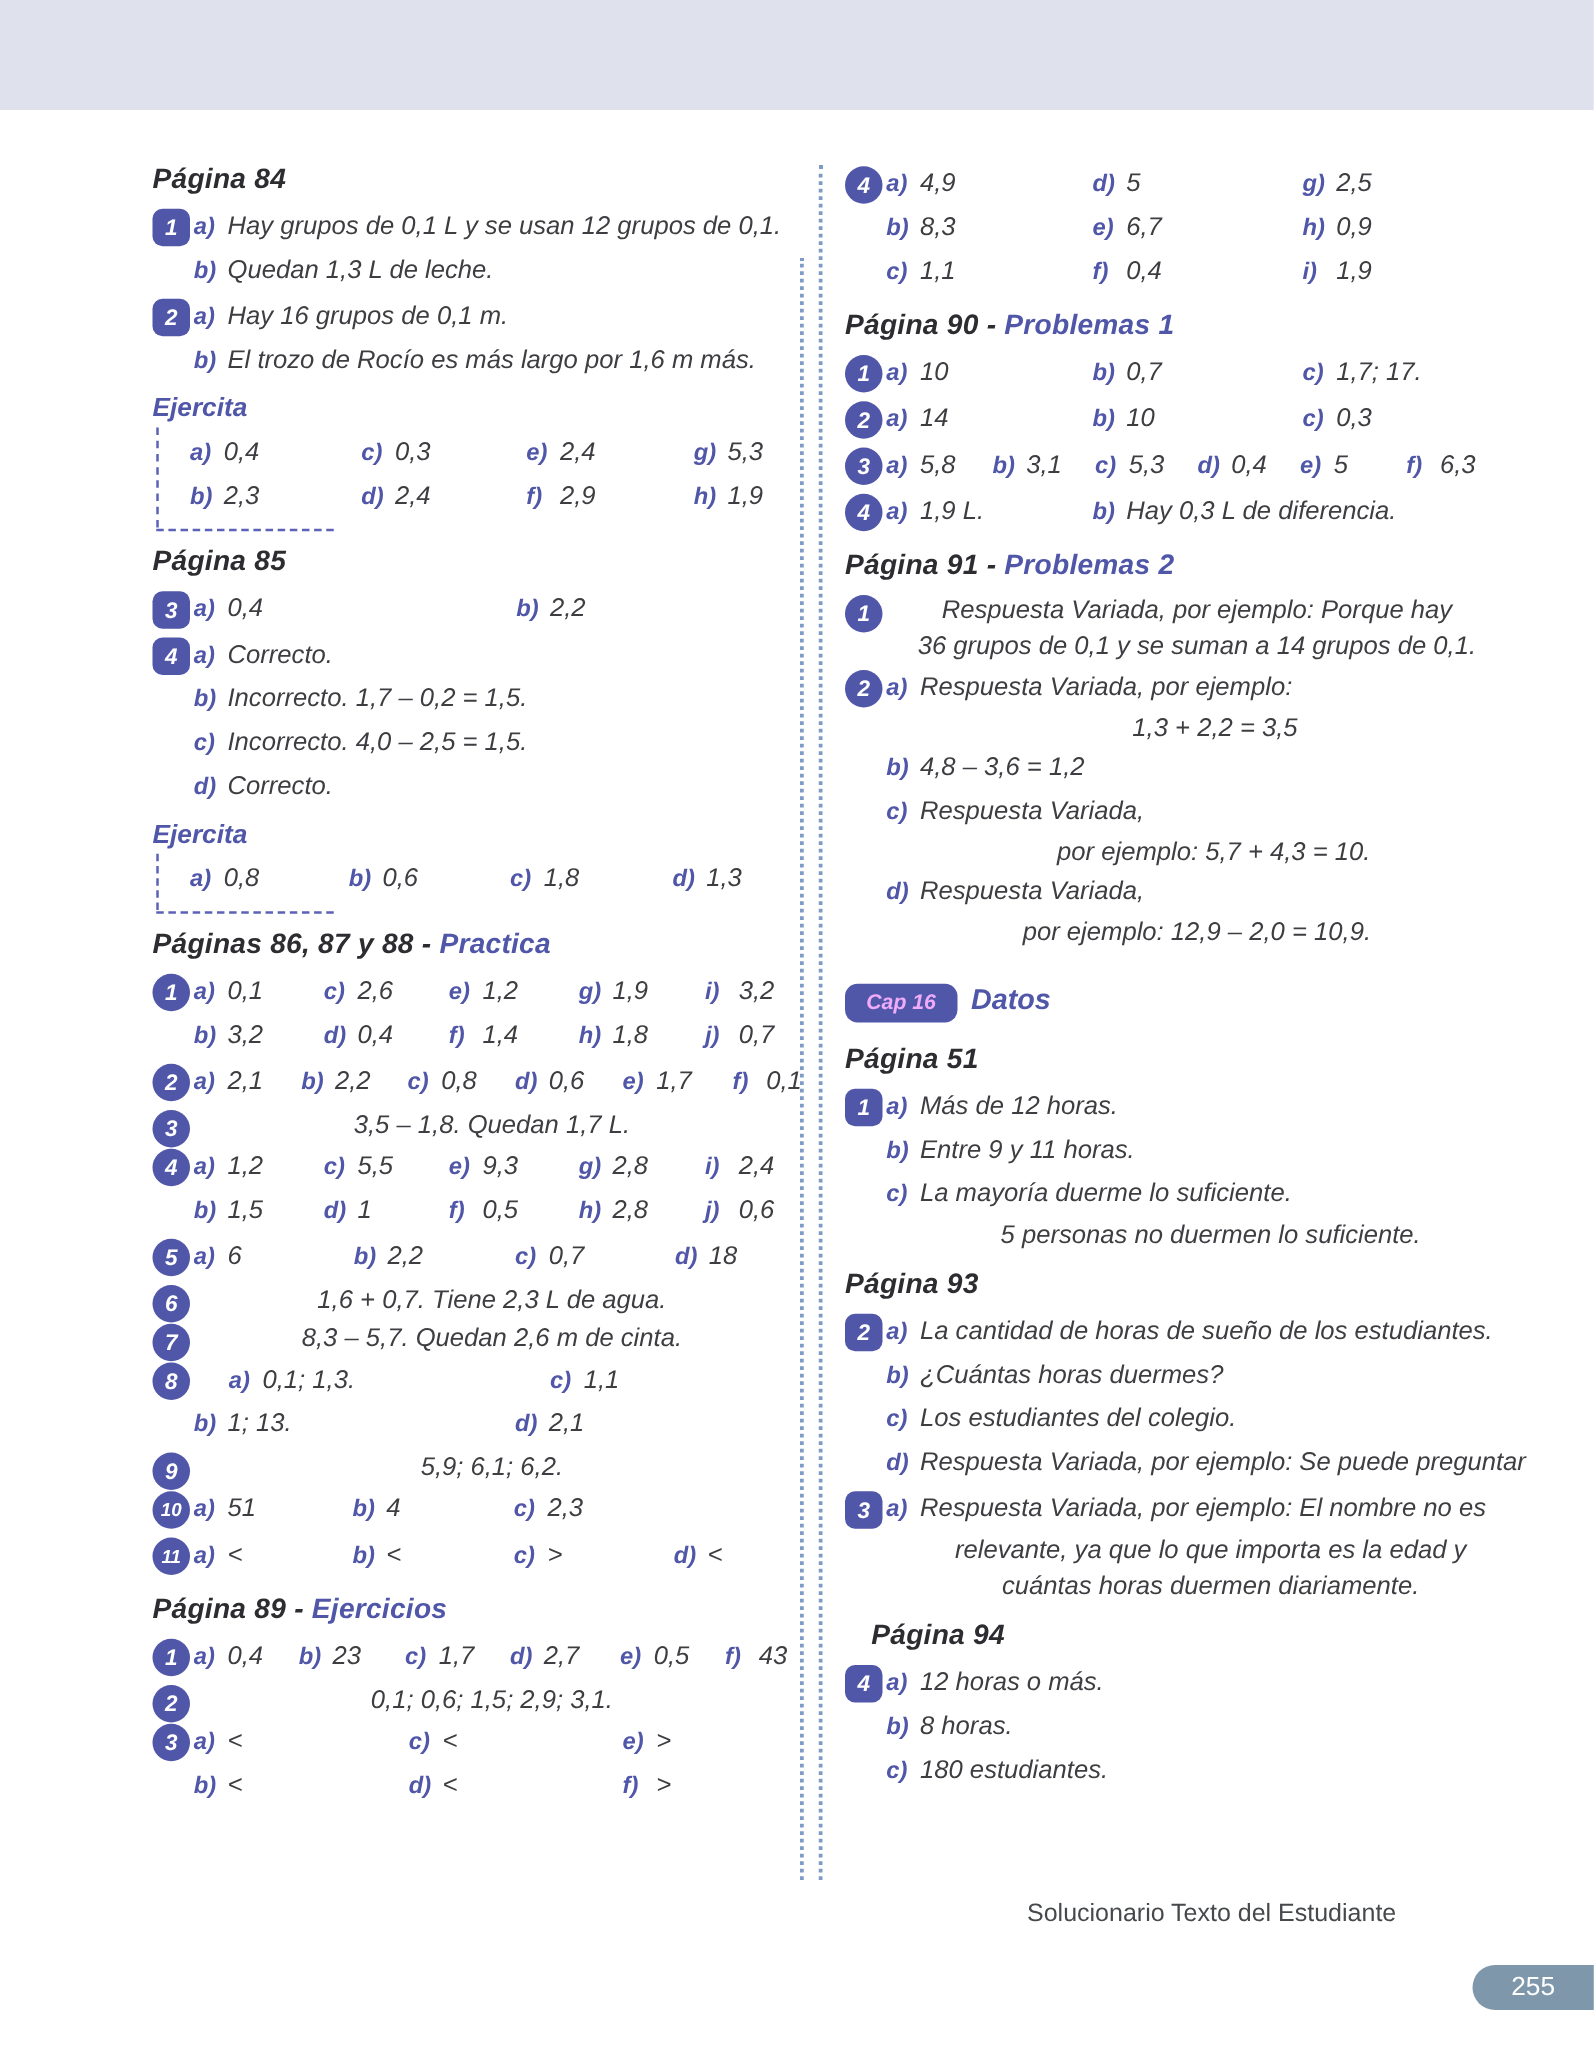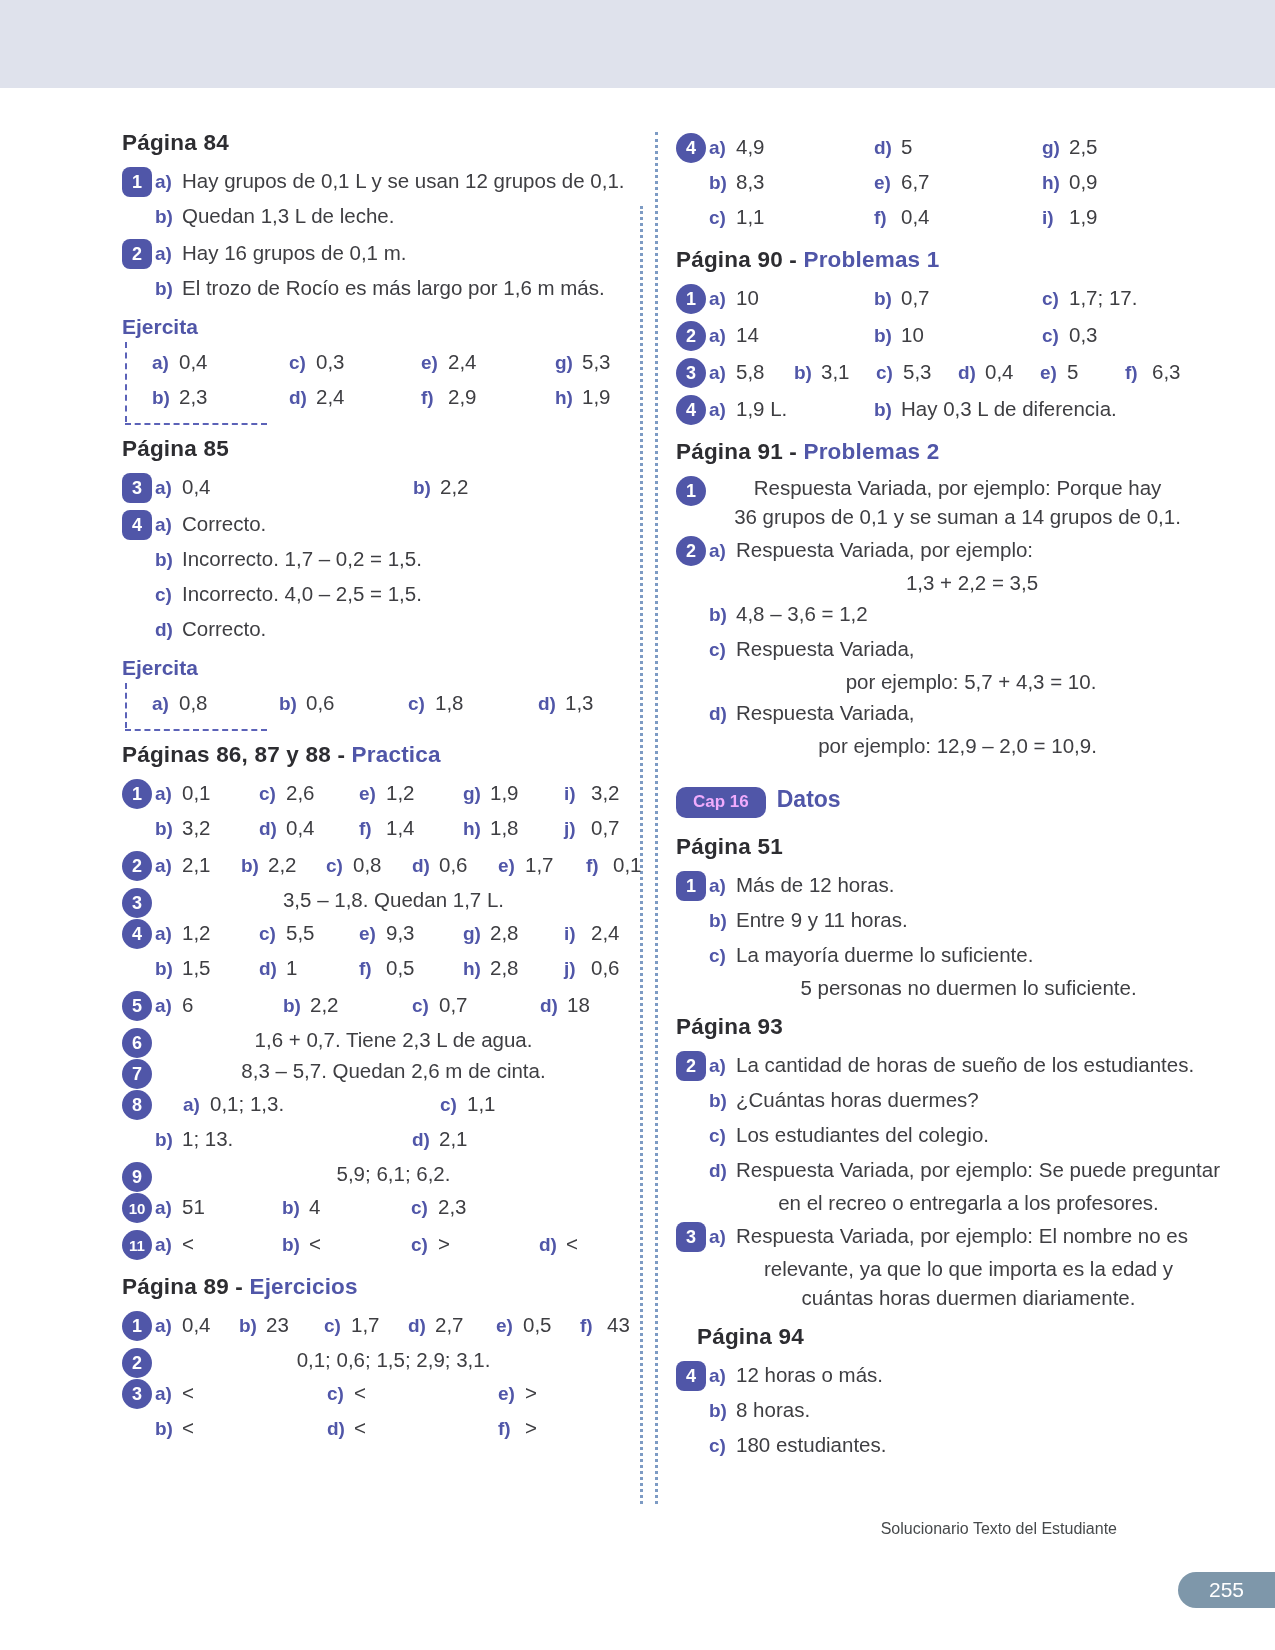--- a/index.html
+++ b/index.html
@@ -6,21 +6,21 @@
   body{
     width:1275px;height:1650px;position:relative;background:#ffffff;
     font-family:"Liberation Sans", sans-serif;overflow:hidden;
     -webkit-font-smoothing:antialiased;
   }
   .band{position:absolute;left:0;top:0;width:1275px;height:88px;background:var(--band,#dfe2ec);}
   .divider{position:absolute;width:0;border-left:3px dotted var(--dots,#7d9bc4);}
   #divider-long{left:655px;top:132px;height:1372px;}
   #divider-short{left:640px;top:206px;height:1298px;}
 
-  .col{position:absolute;color:#3e3e42;font-size:20.5px;}
+  .col{position:absolute;color:#3e3e42;font-size:20.5px;font-style:italic;}
   #left-col{left:122px;top:118px;width:510px;}
   #right-col{left:676px;top:128px;width:530px;}
 
   .hdr{font-weight:bold;color:#2d2d31;font-size:22.5px;line-height:34px;margin:8px 0 4px;letter-spacing:.2px;}
   .hdr .acc{color:var(--accent,#5056a8);}
   .ej{color:var(--accent,#5056a8);font-weight:bold;font-size:21px;line-height:30px;margin:6px 0 0;}
 
   .box{border-left:2.5px dashed #5b62b8;margin:0 0 10px 3px;padding:3px 0 7px 25px;position:relative;}
   .boxdash{position:absolute;left:-2.5px;bottom:-3px;width:142px;border-bottom:2.5px dashed #5b62b8;}
 
@@ -39,21 +39,21 @@
   .letter{color:var(--accent,#5056a8);font-weight:bold;font-size:19px;display:inline-block;min-width:27px;}
   .val{color:#3e3e42;}
 
   .cap-row{margin:26px 0 12px;}
   .cap-badge{
     display:inline-block;background:var(--accent,#5056a8);color:#f0abfc;font-weight:bold;font-size:17px;
     padding:5px 17px 6px;border-radius:10px;margin-right:11px;
   }
   .cap-label{color:var(--accent,#5056a8);font-weight:bold;font-size:23px;}
 
-  .footer-label{position:absolute;top:1520px;right:158px;font-size:16px;color:#46494b;}
+  .footer-label{position:absolute;top:1520px;right:158px;font-size:20px;color:#46494b;}
   .page-badge{
     position:absolute;left:1178px;top:1572px;width:97px;height:36px;background:var(--pgbadge,#7e97aa);
     border-radius:18px 0 0 18px;color:#fff;font-size:21px;display:flex;align-items:center;justify-content:center;
   }
 </style>
 </head>
 <body>
 
 <div class="band"></div>
 <div class="divider" id="divider-short"></div>
@@ -259,21 +259,20 @@
       </div>
     </div>
     <div class="hdr"><span>Página 93</span></div>
     <div class="item sq">
       <span class="badge">2</span>
       <div class="rows">
         <div class="row"><span class="cell"><span class="letter">a)</span><span class="val">La cantidad de horas de sueño de los estudiantes.</span></span></div>
         <div class="row"><span class="cell"><span class="letter">b)</span><span class="val">¿Cuántas horas duermes?</span></span></div>
         <div class="row"><span class="cell"><span class="letter">c)</span><span class="val">Los estudiantes del colegio.</span></span></div>
         <div class="row"><span class="cell"><span class="letter">d)</span><span class="val">Respuesta Variada, por ejemplo: Se puede preguntar</span></span></div>
-        <div class="row cont"><span class="val" style="margin-left: 22px;">en el recreo o entregarla a los profesores.</span></div>
       </div>
     </div>
     <div class="item sq">
       <span class="badge">3</span>
       <div class="rows">
         <div class="row"><span class="cell"><span class="letter">a)</span><span class="val">Respuesta Variada, por ejemplo: El nombre no es</span></span></div>
         <div class="row cont"><span class="val" style="margin-left: 22px;">relevante, ya que lo que importa es la edad y</span></div>
         <div class="row cont"><span class="val" style="margin-left: 22px;">cuántas horas duermen diariamente.</span></div>
       </div>
     </div>

